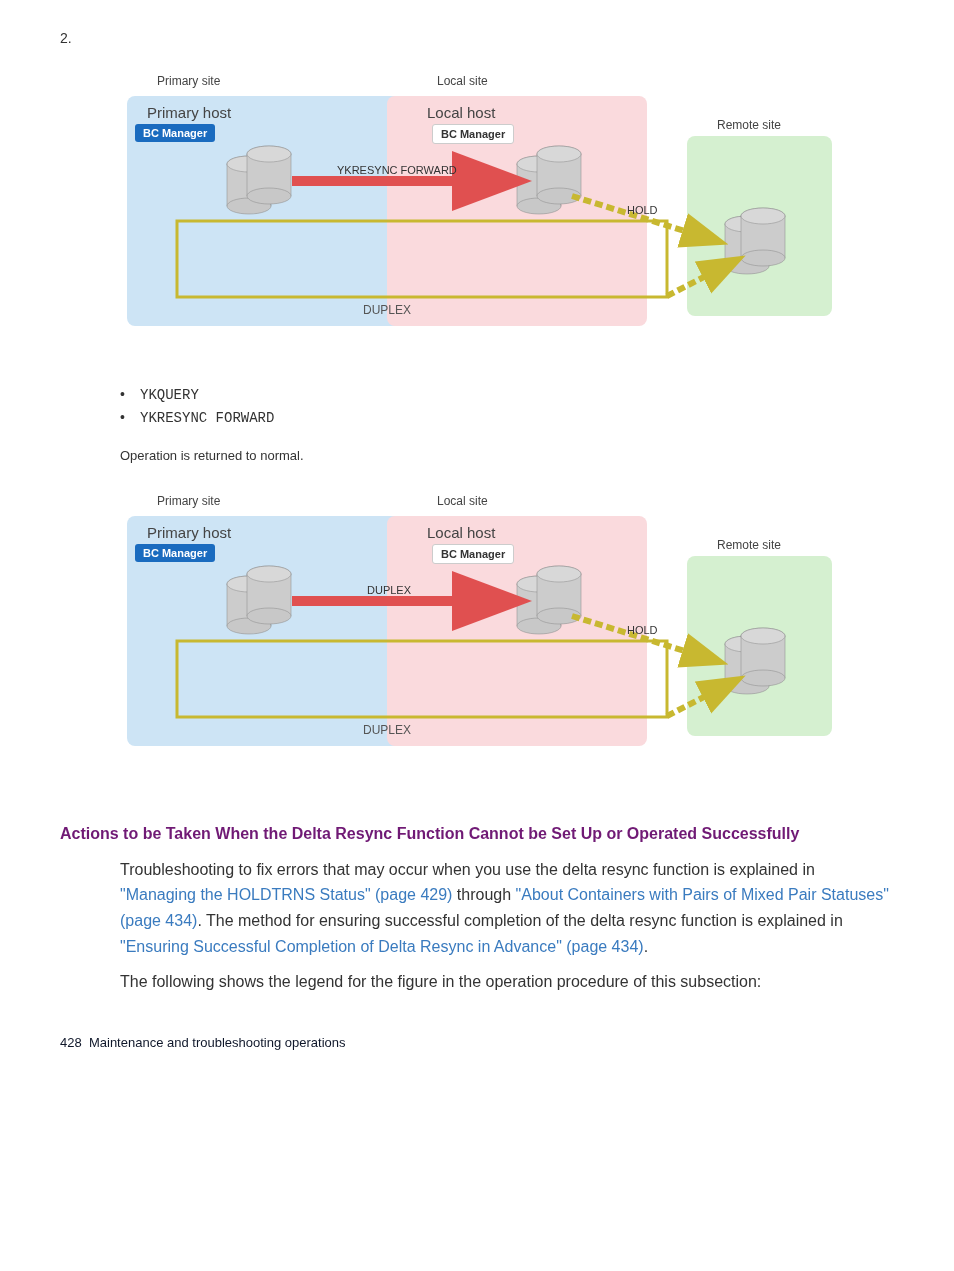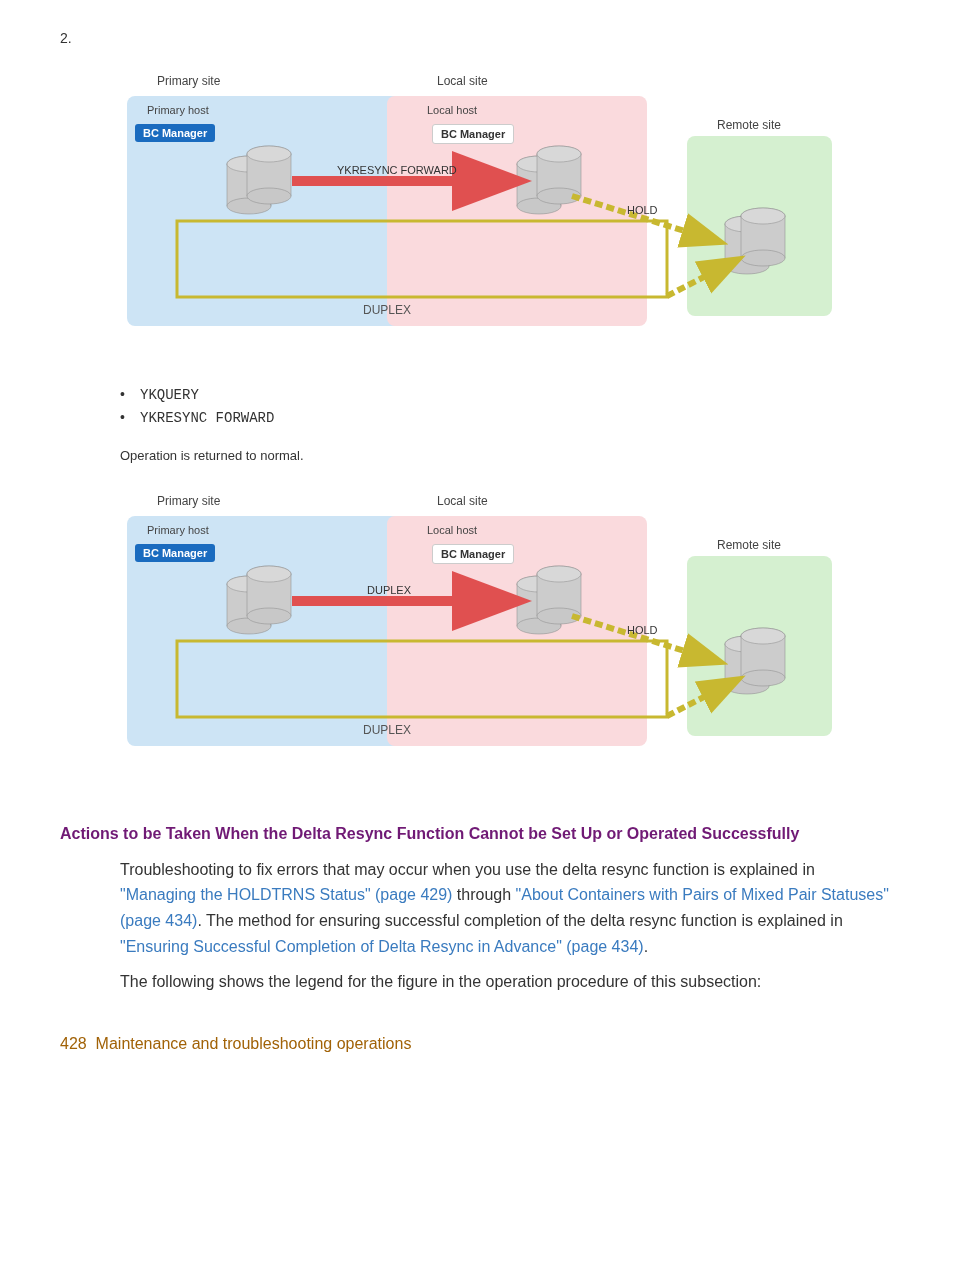--- a/index.html
+++ b/index.html
@@ -66,21 +66,21 @@
       border-radius: 8px;
     }
 
     .site-label {
       position: absolute;
       font-size: 12px;
       color: #444;
     }
     .host-label {
       position: absolute;
-      font-size: 11px;
+      font-size: 15px;
       color: #444;
       text-align: center;
     }
     .bc-box {
       position: absolute;
       background: #1a6bbf;
       color: white;
       font-size: 11px;
       font-weight: bold;
       padding: 3px 8px;
@@ -142,22 +142,22 @@
     }
 
     a, .link {
       color: #3a7bbf;
       text-decoration: none;
     }
 
     
     .page-footer {
       margin-top: 40px;
-      font-size: 16px;
-      color: #a16207;
+      font-size: 13px;
+      color: #0f172a;
       border-top: none;
     }
 
     
     .diagram svg {
       position: absolute;
       left: 0; top: 0;
       width: 100%;
       height: 100%;
       pointer-events: none;

